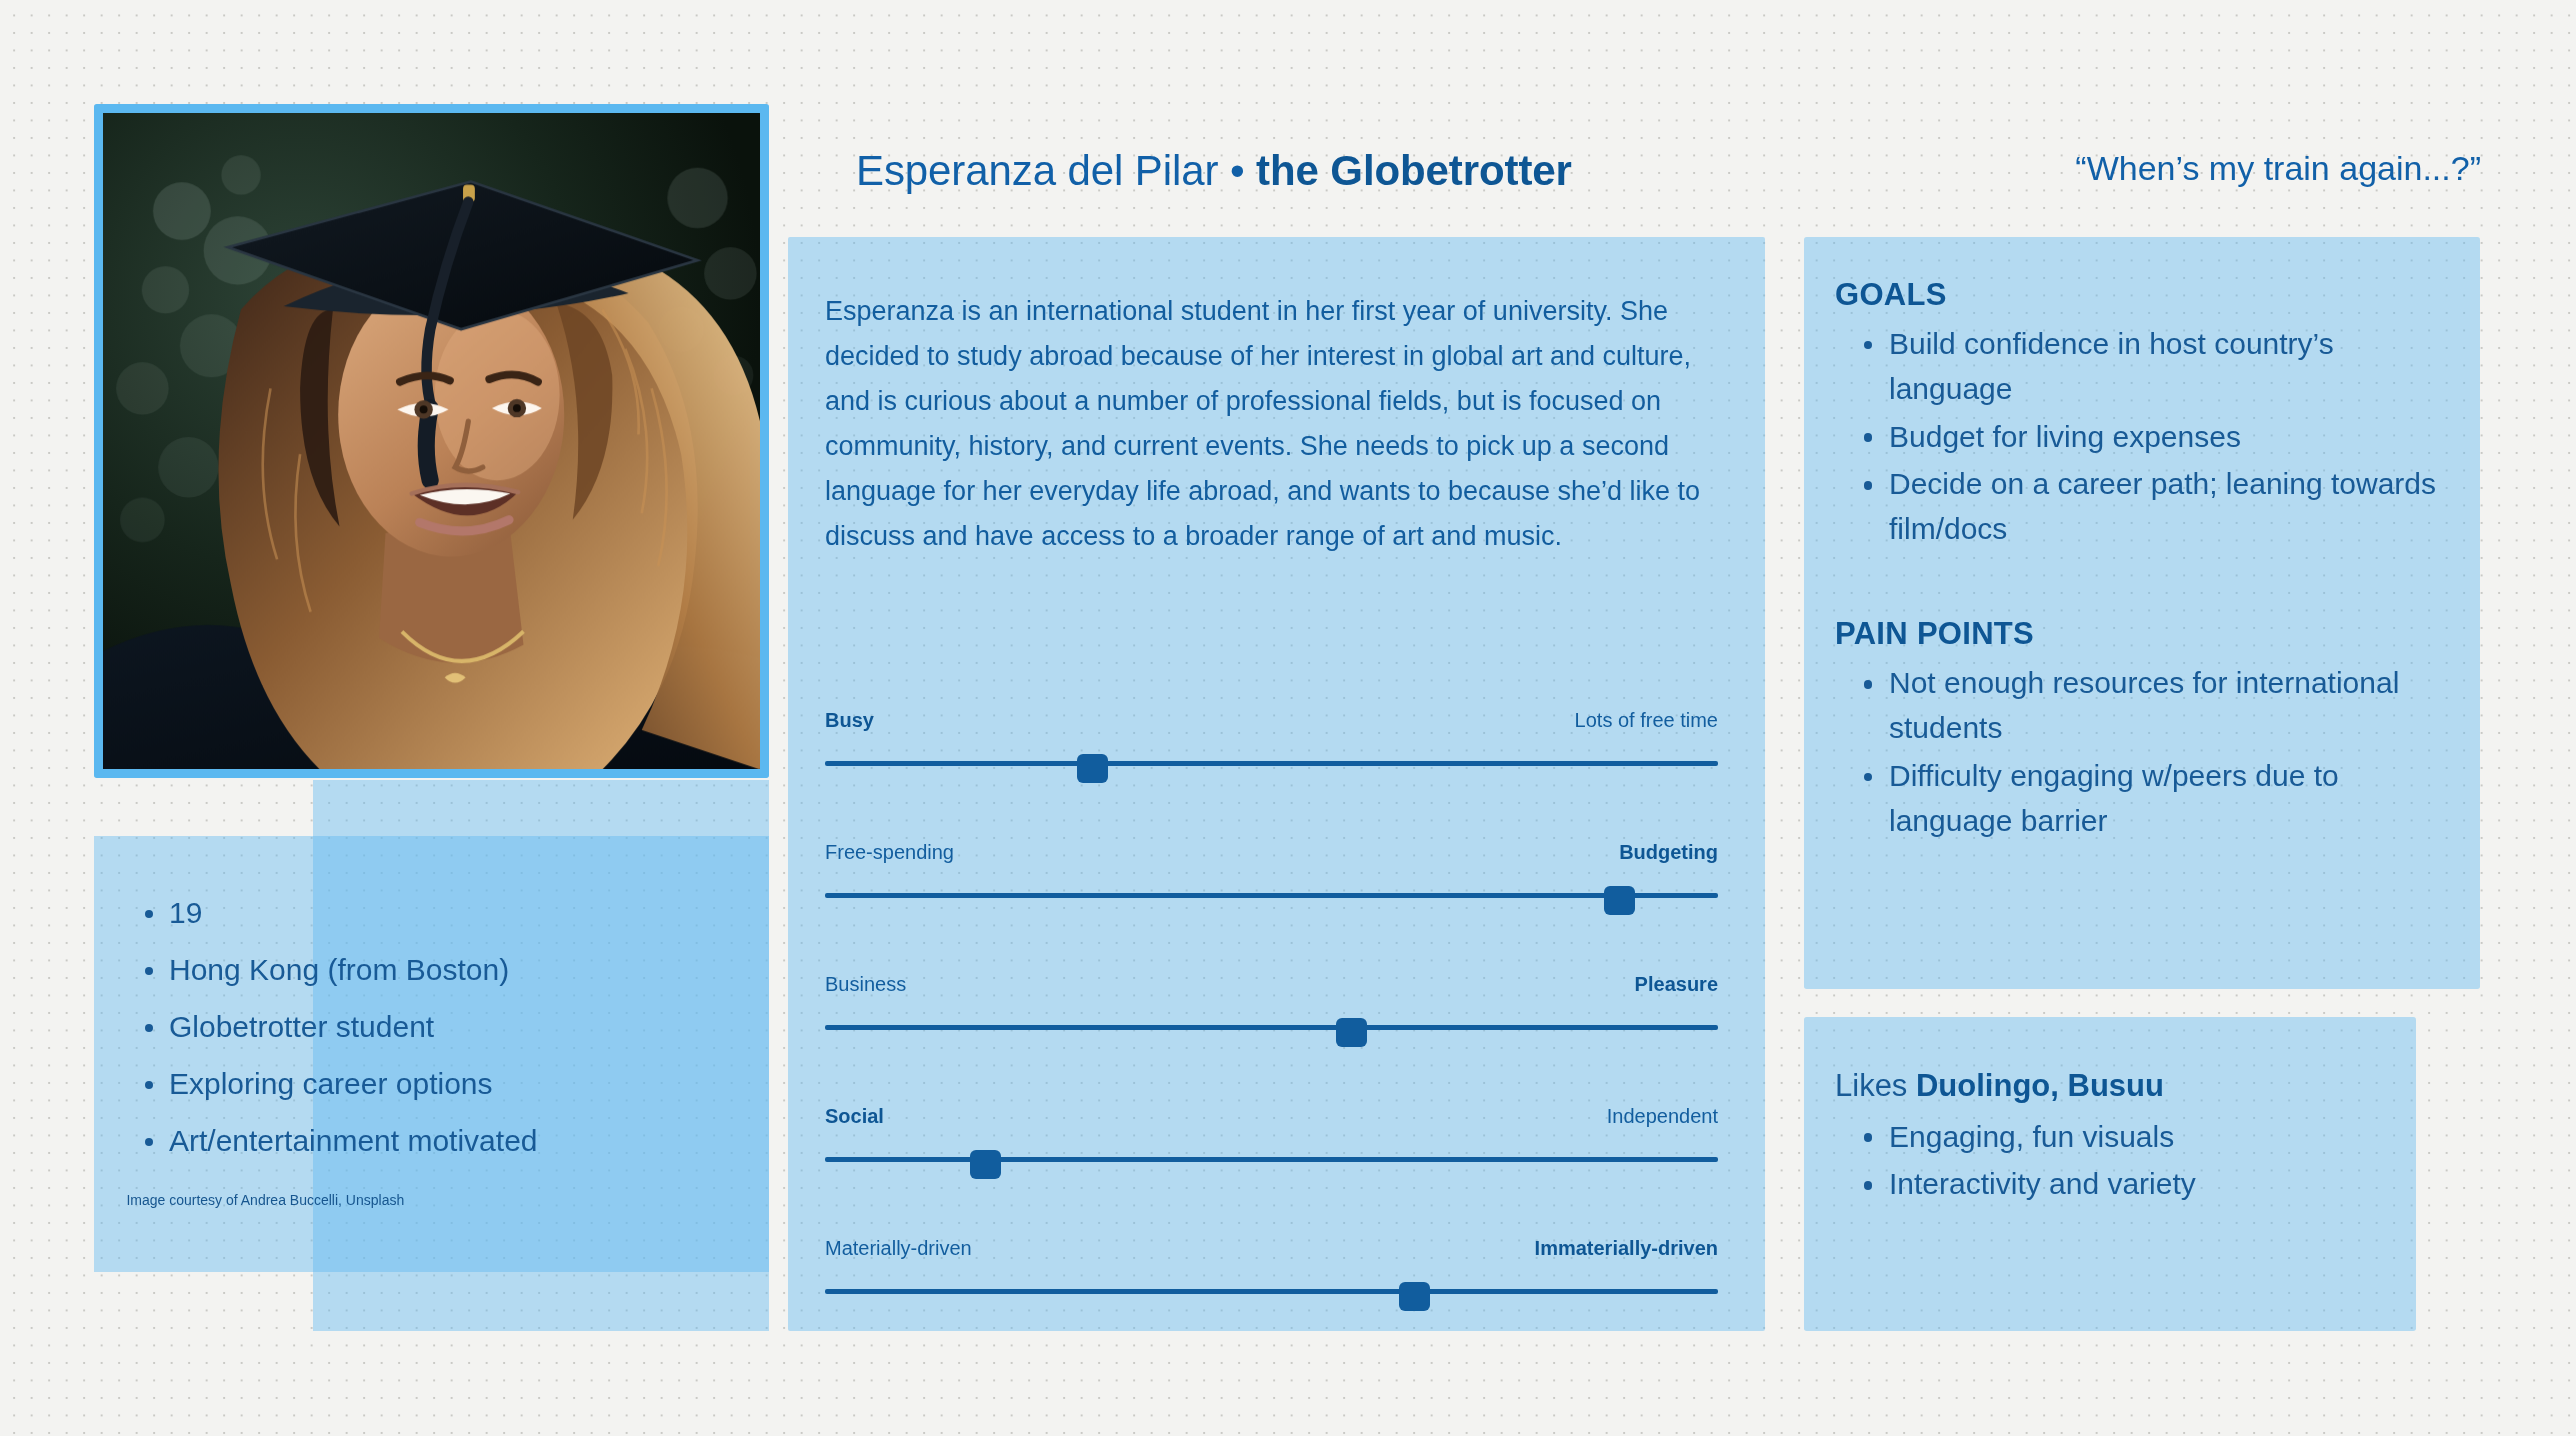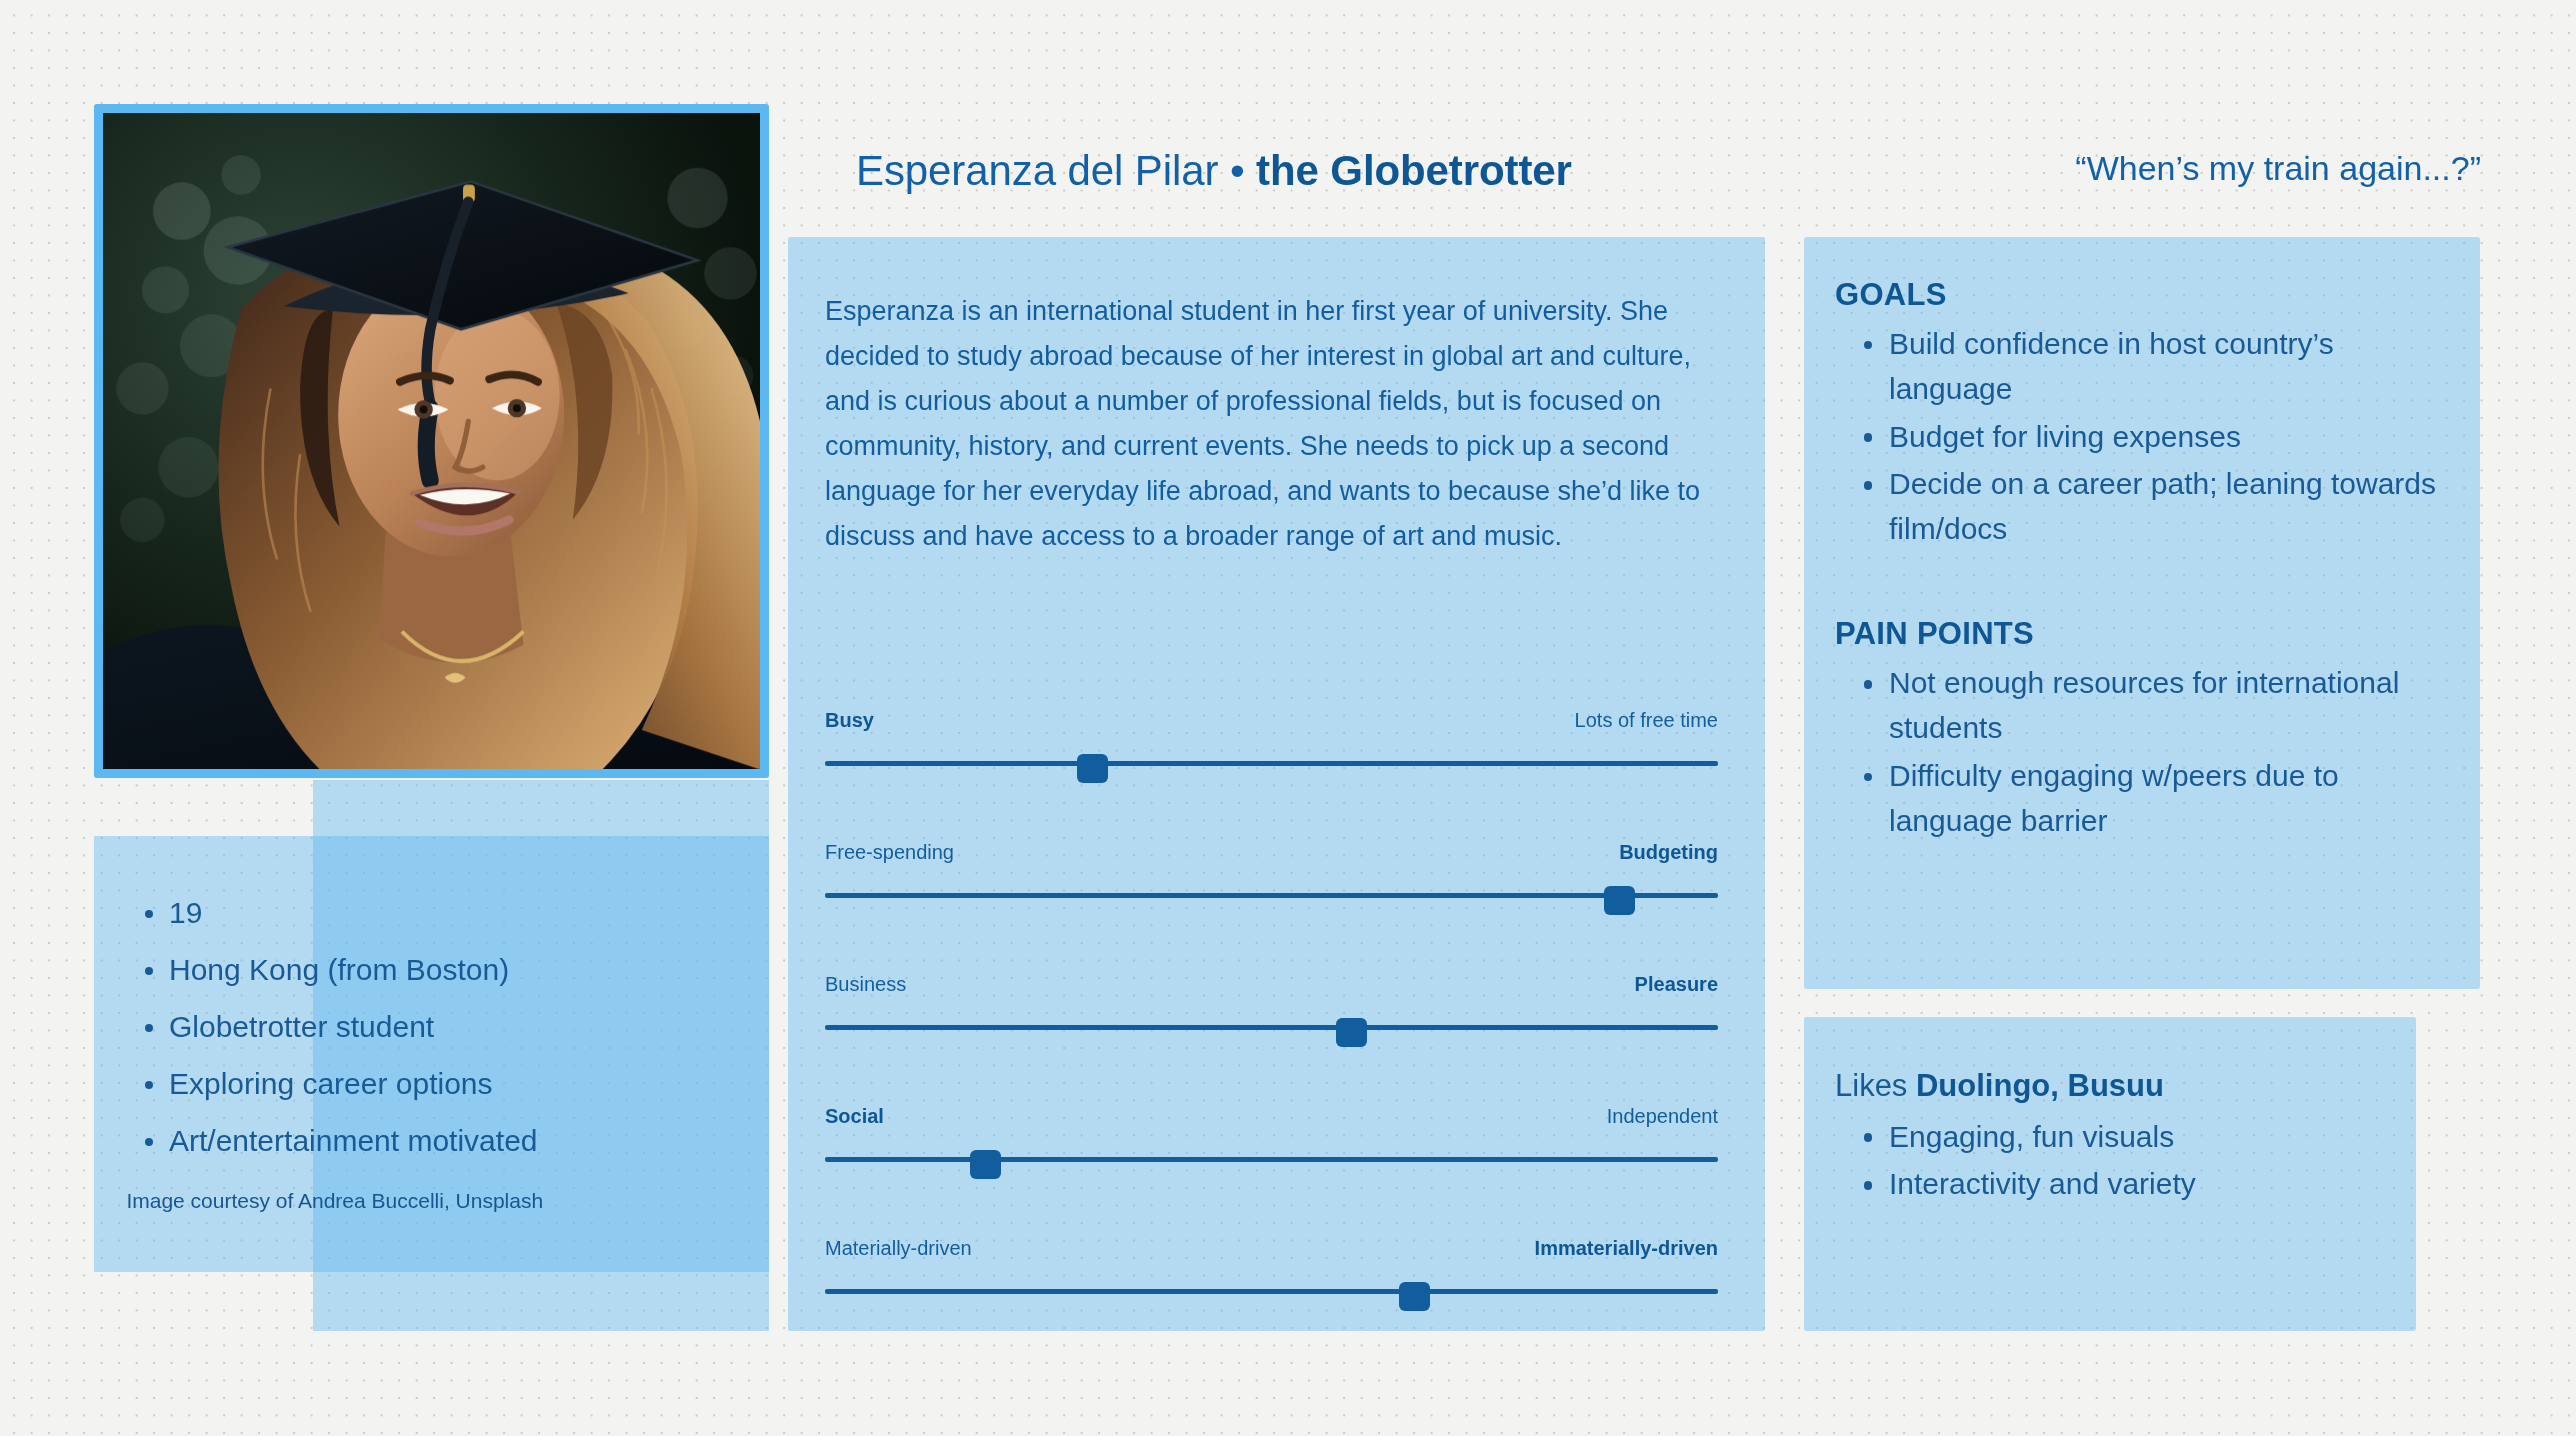--- a/index.html
+++ b/index.html
@@ -51,21 +51,21 @@
     color:#185A96;
     font-size:30px;
     line-height:57px;
     white-space:nowrap;
   }
   #facts li::before{
     content:"";position:absolute;left:-24px;top:25.5px;
     width:8px;height:8px;border-radius:50%;background:#185A96;
   }
   #photo-credit{
-    margin:20px 0 0 5.4px;color:#17568F;font-size:21px;line-height:23px;
+    margin:20px 0 0 5.4px;color:#17568F;font-size:14px;line-height:23px;
   }
 
   
   #persona-title{
     position:absolute;left:825px;top:147px;
     font-size:42px;color:#1160A8;white-space:nowrap;letter-spacing:-0.1px;margin-left:31px;
   }
   #persona-title b{font-weight:bold;color:#0E5694;}
   #persona-quote{
     position:absolute;right:95px;top:149px;

